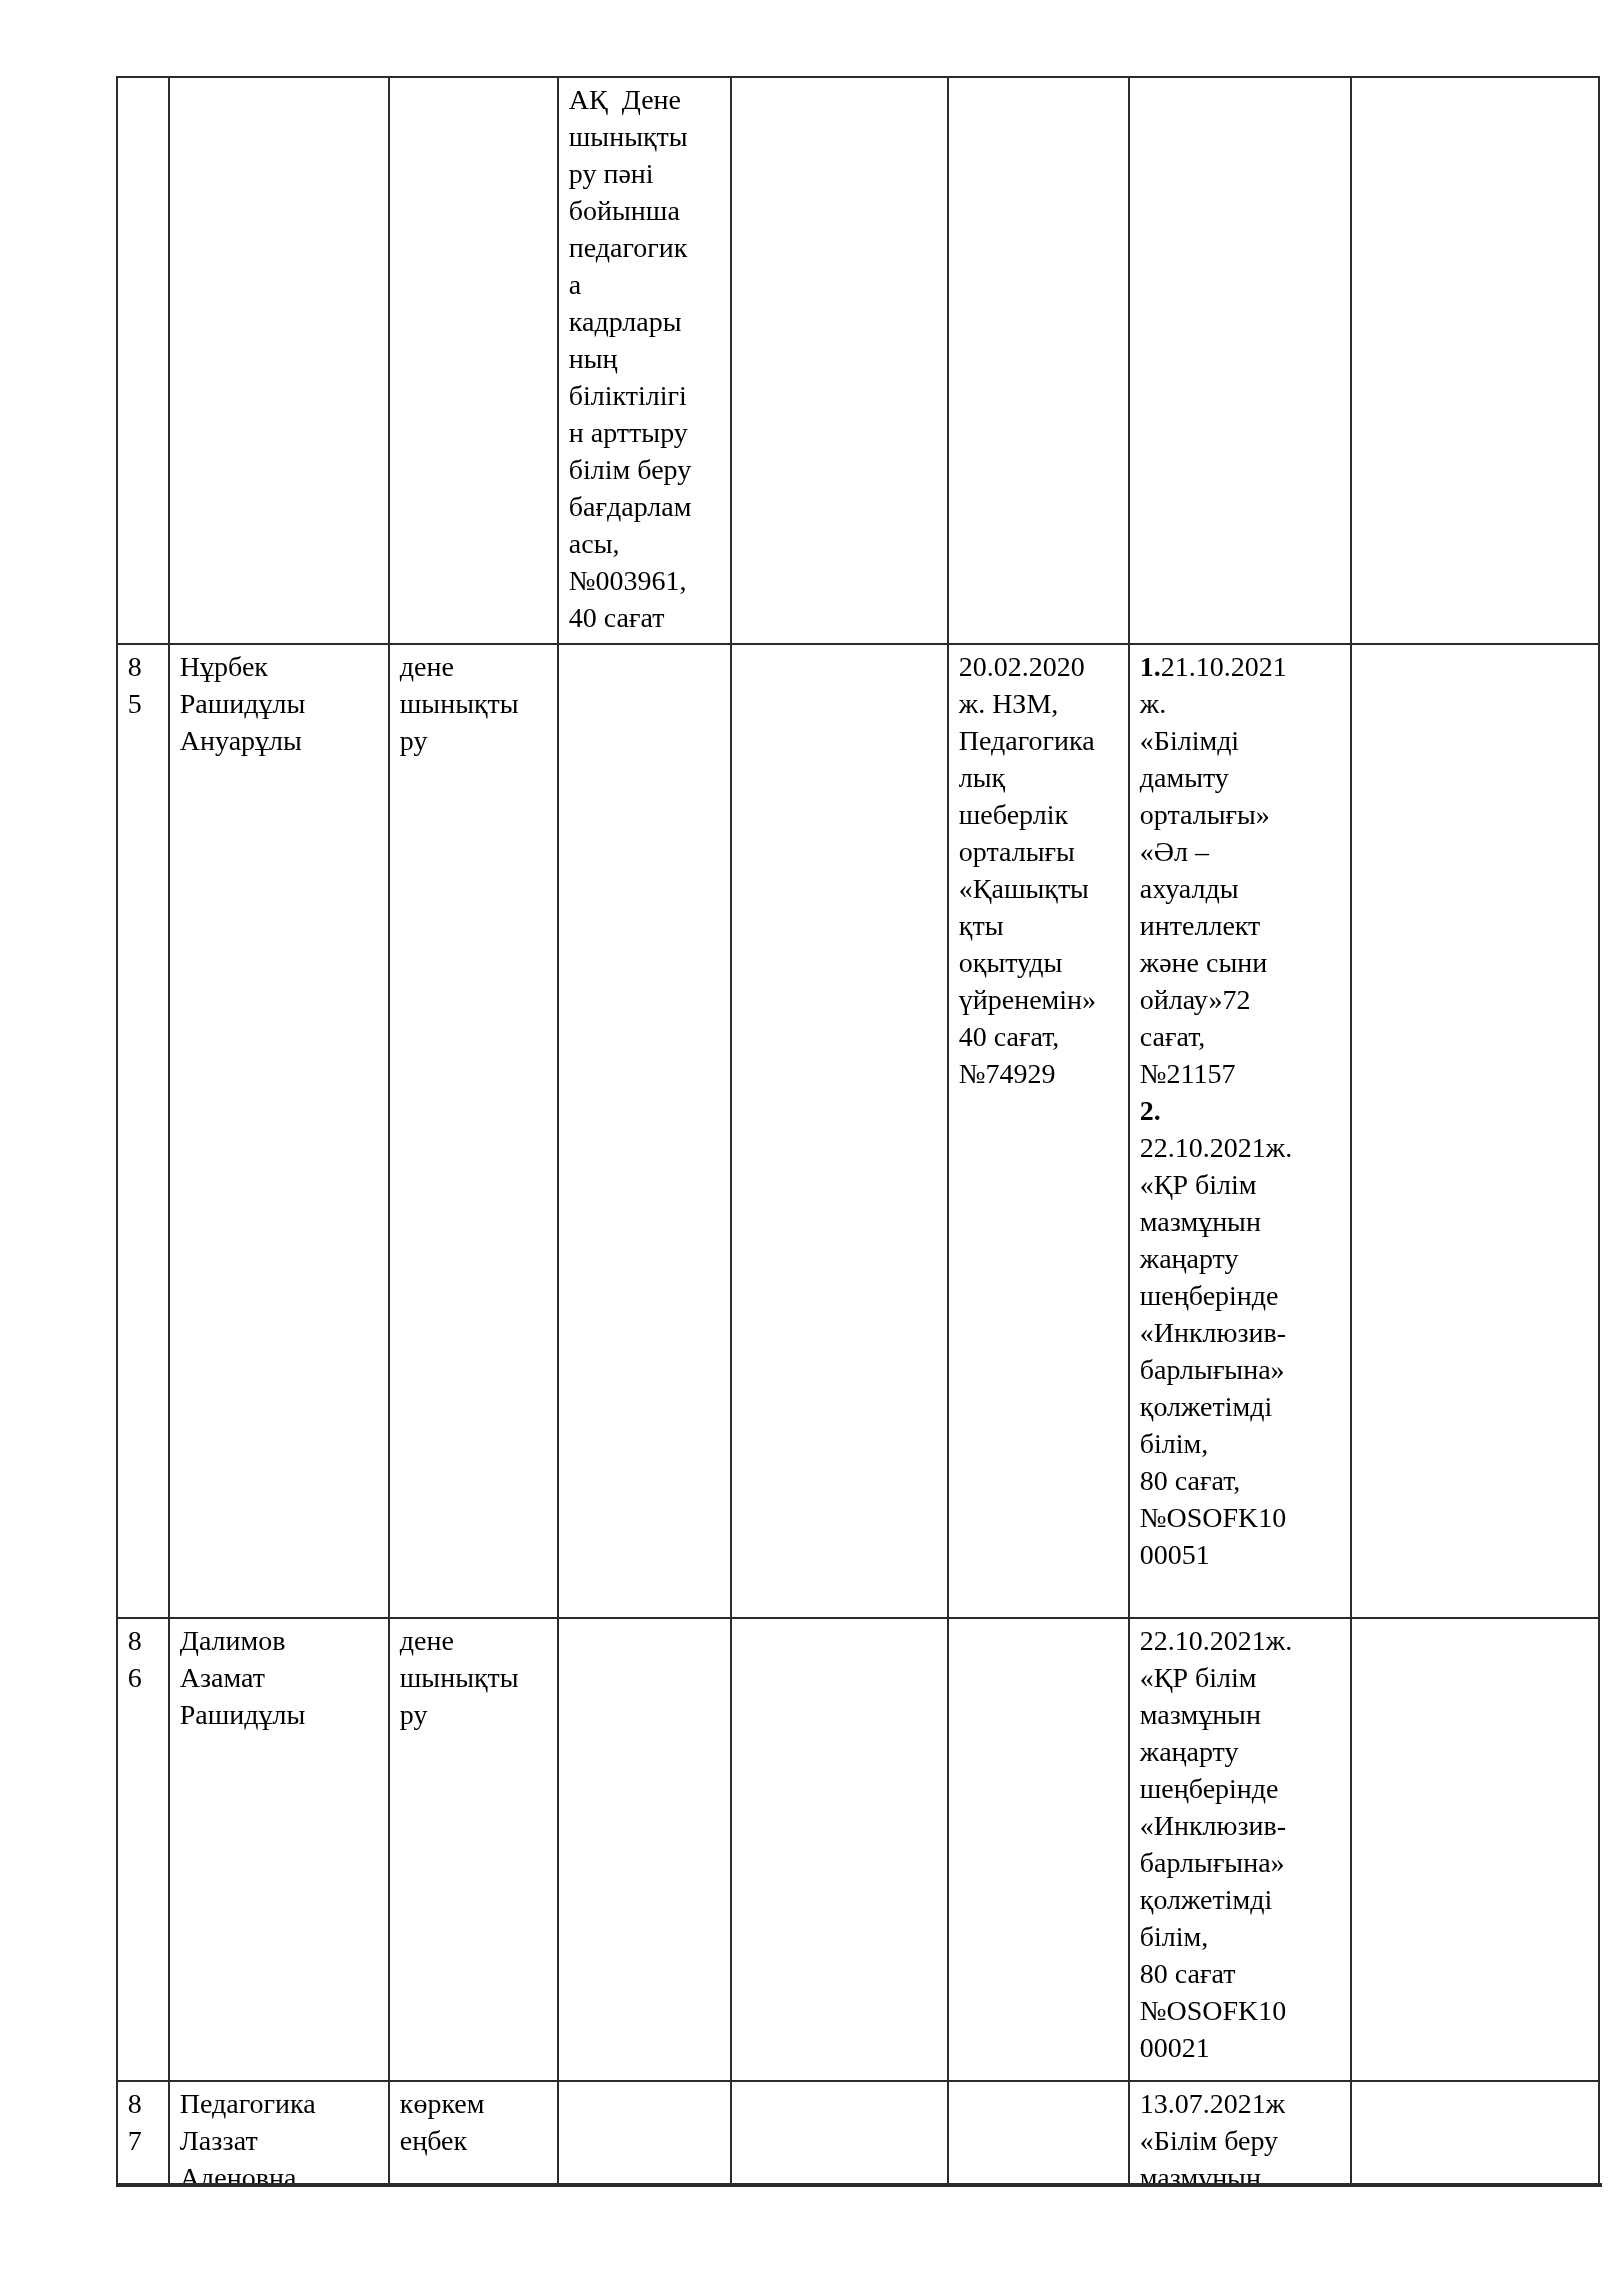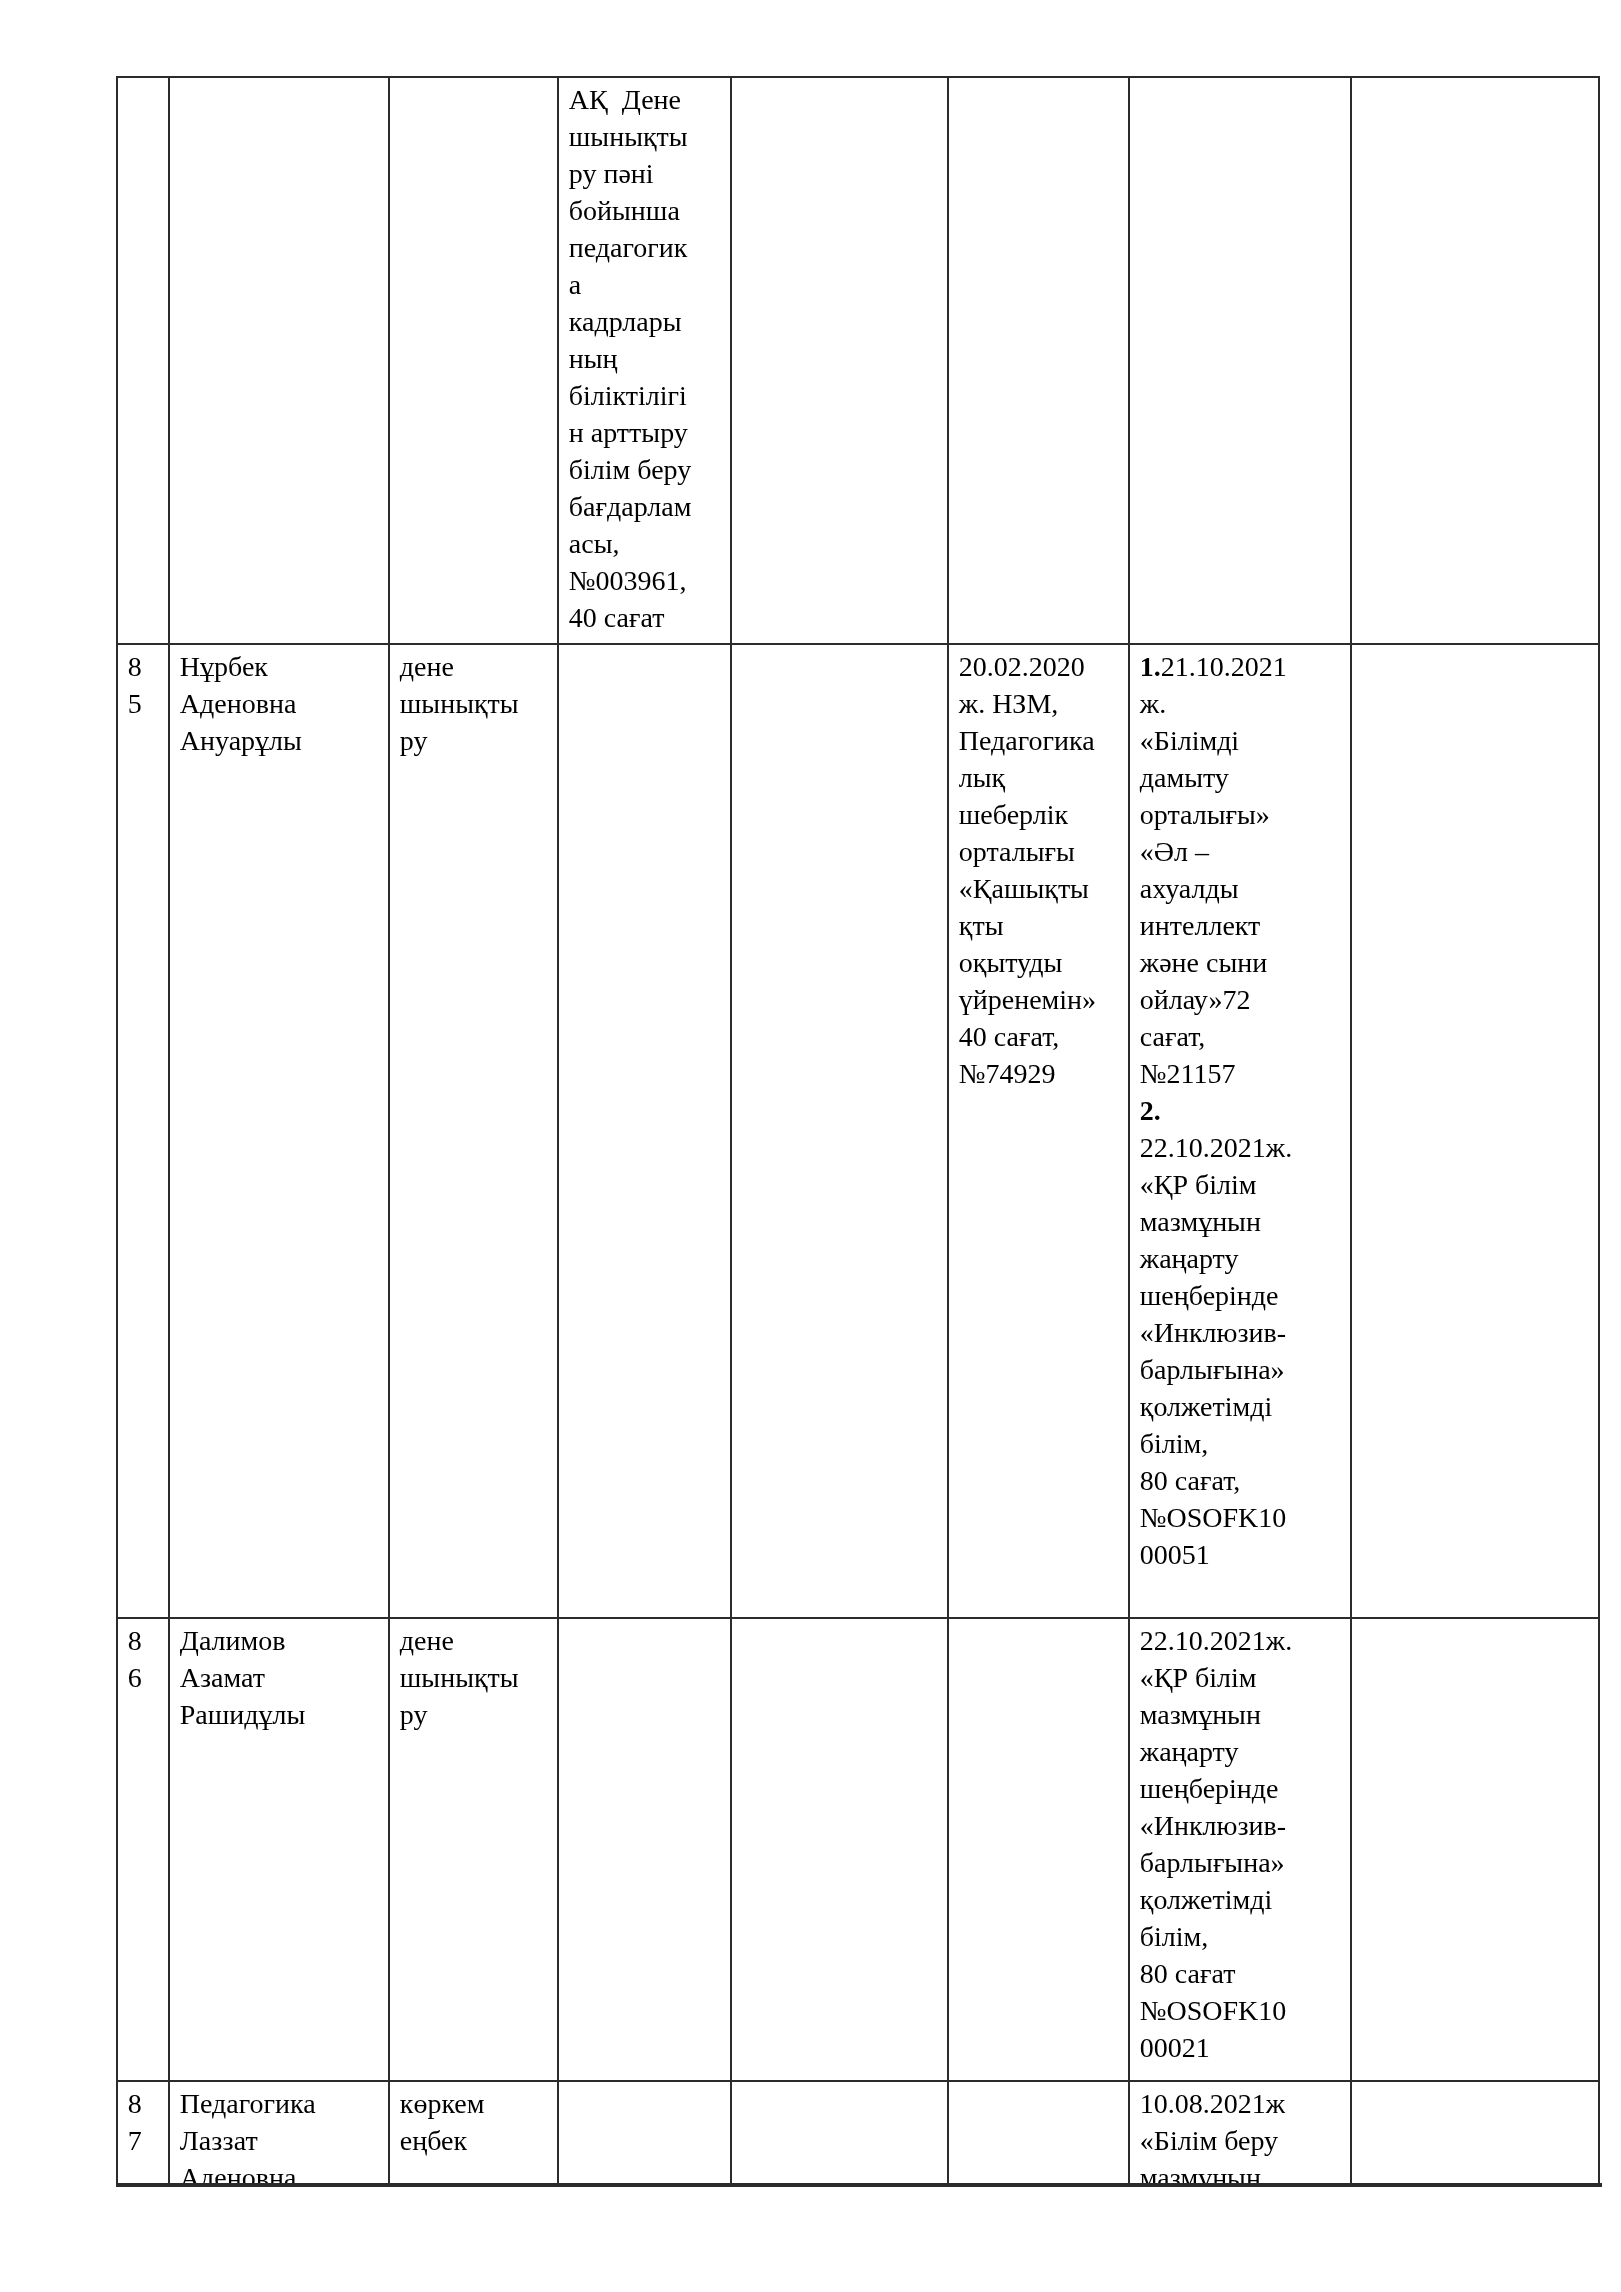--- a/index.html
+++ b/index.html
@@ -75,21 +75,21 @@
 40 сағат</td>
         <td></td>
         <td></td>
         <td></td>
         <td></td>
       </tr>
       <tr style="height:974px">
         <td>8
 5</td>
         <td>Нұрбек
-Аденовна
+Рашидұлы
 Ануарұлы</td>
         <td>дене
 шынықты
 ру</td>
         <td></td>
         <td></td>
         <td>20.02.2020
 ж. НЗМ,
 Педагогика
 лық
@@ -158,21 +158,21 @@
         <td>8
 7</td>
         <td>Педагогика
 Лаззат
 Аденовна</td>
         <td>көркем
 еңбек</td>
         <td></td>
         <td></td>
         <td></td>
-        <td><span>10.08.2021ж
+        <td><span>13.07.2021ж
 «Білім беру
 мазмұнын</span></td>
         <td></td>
       </tr>
     </tbody>
       </table>
   </div>
 </div>
 
 

